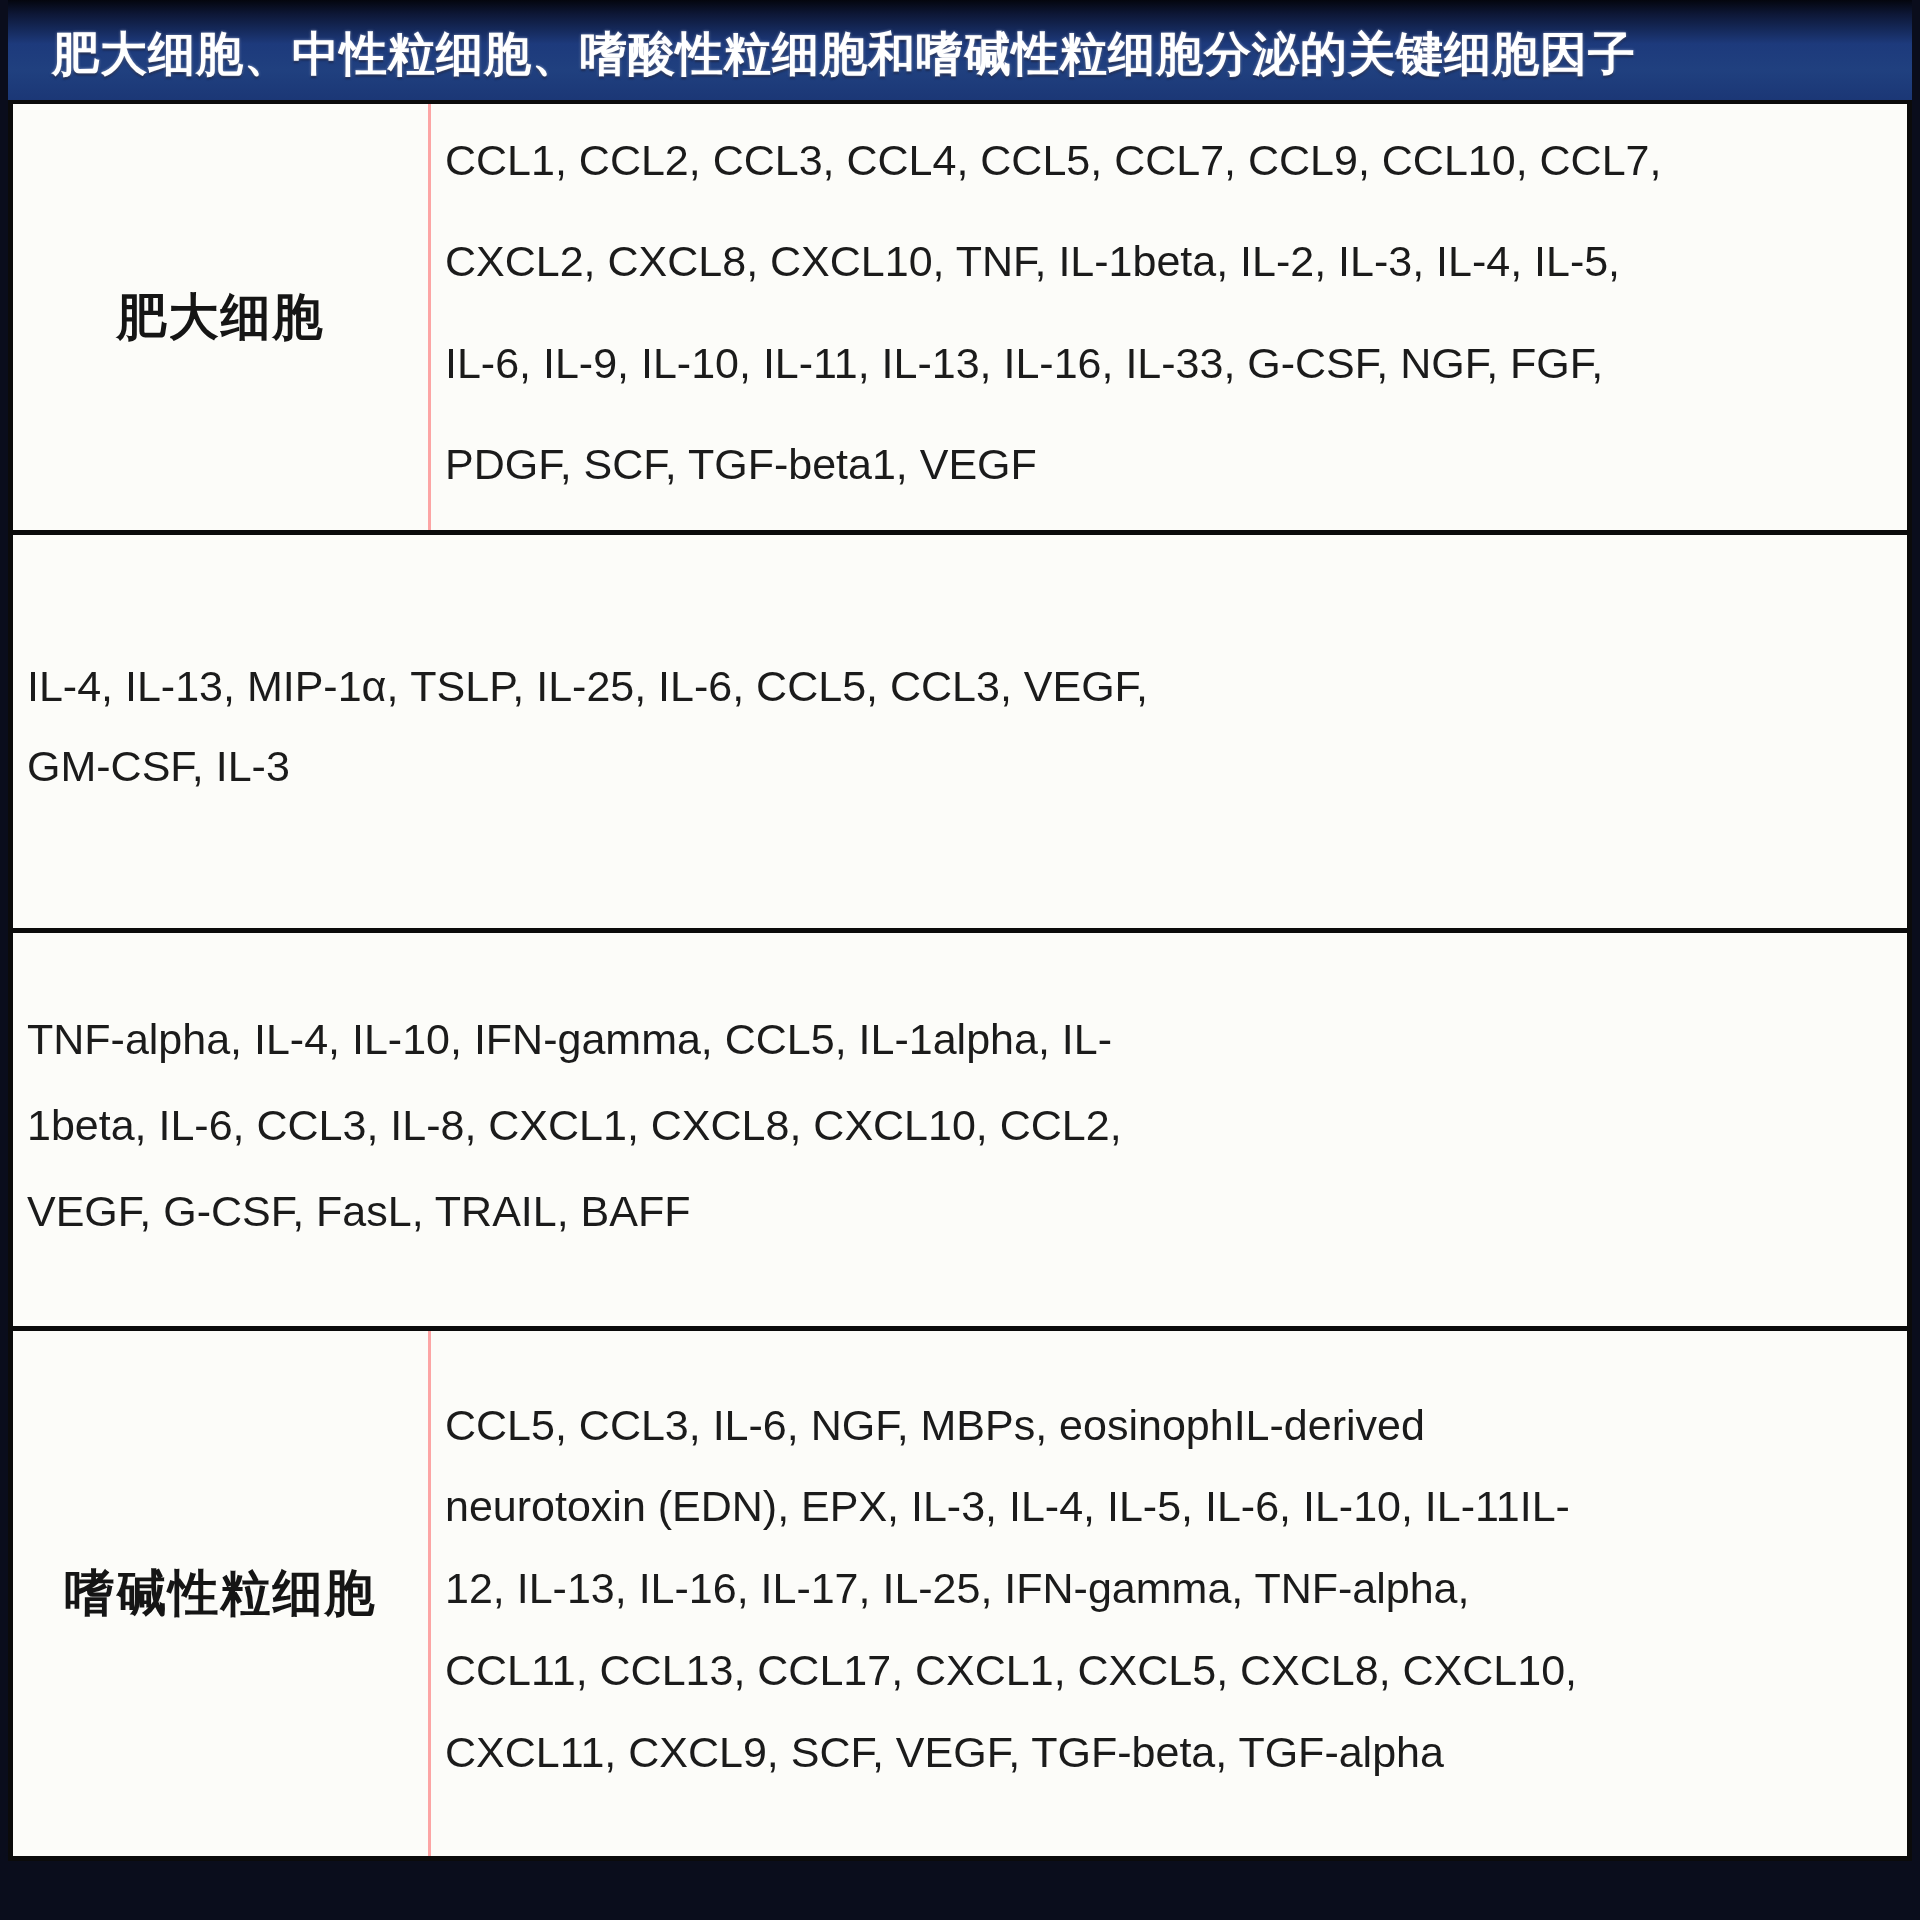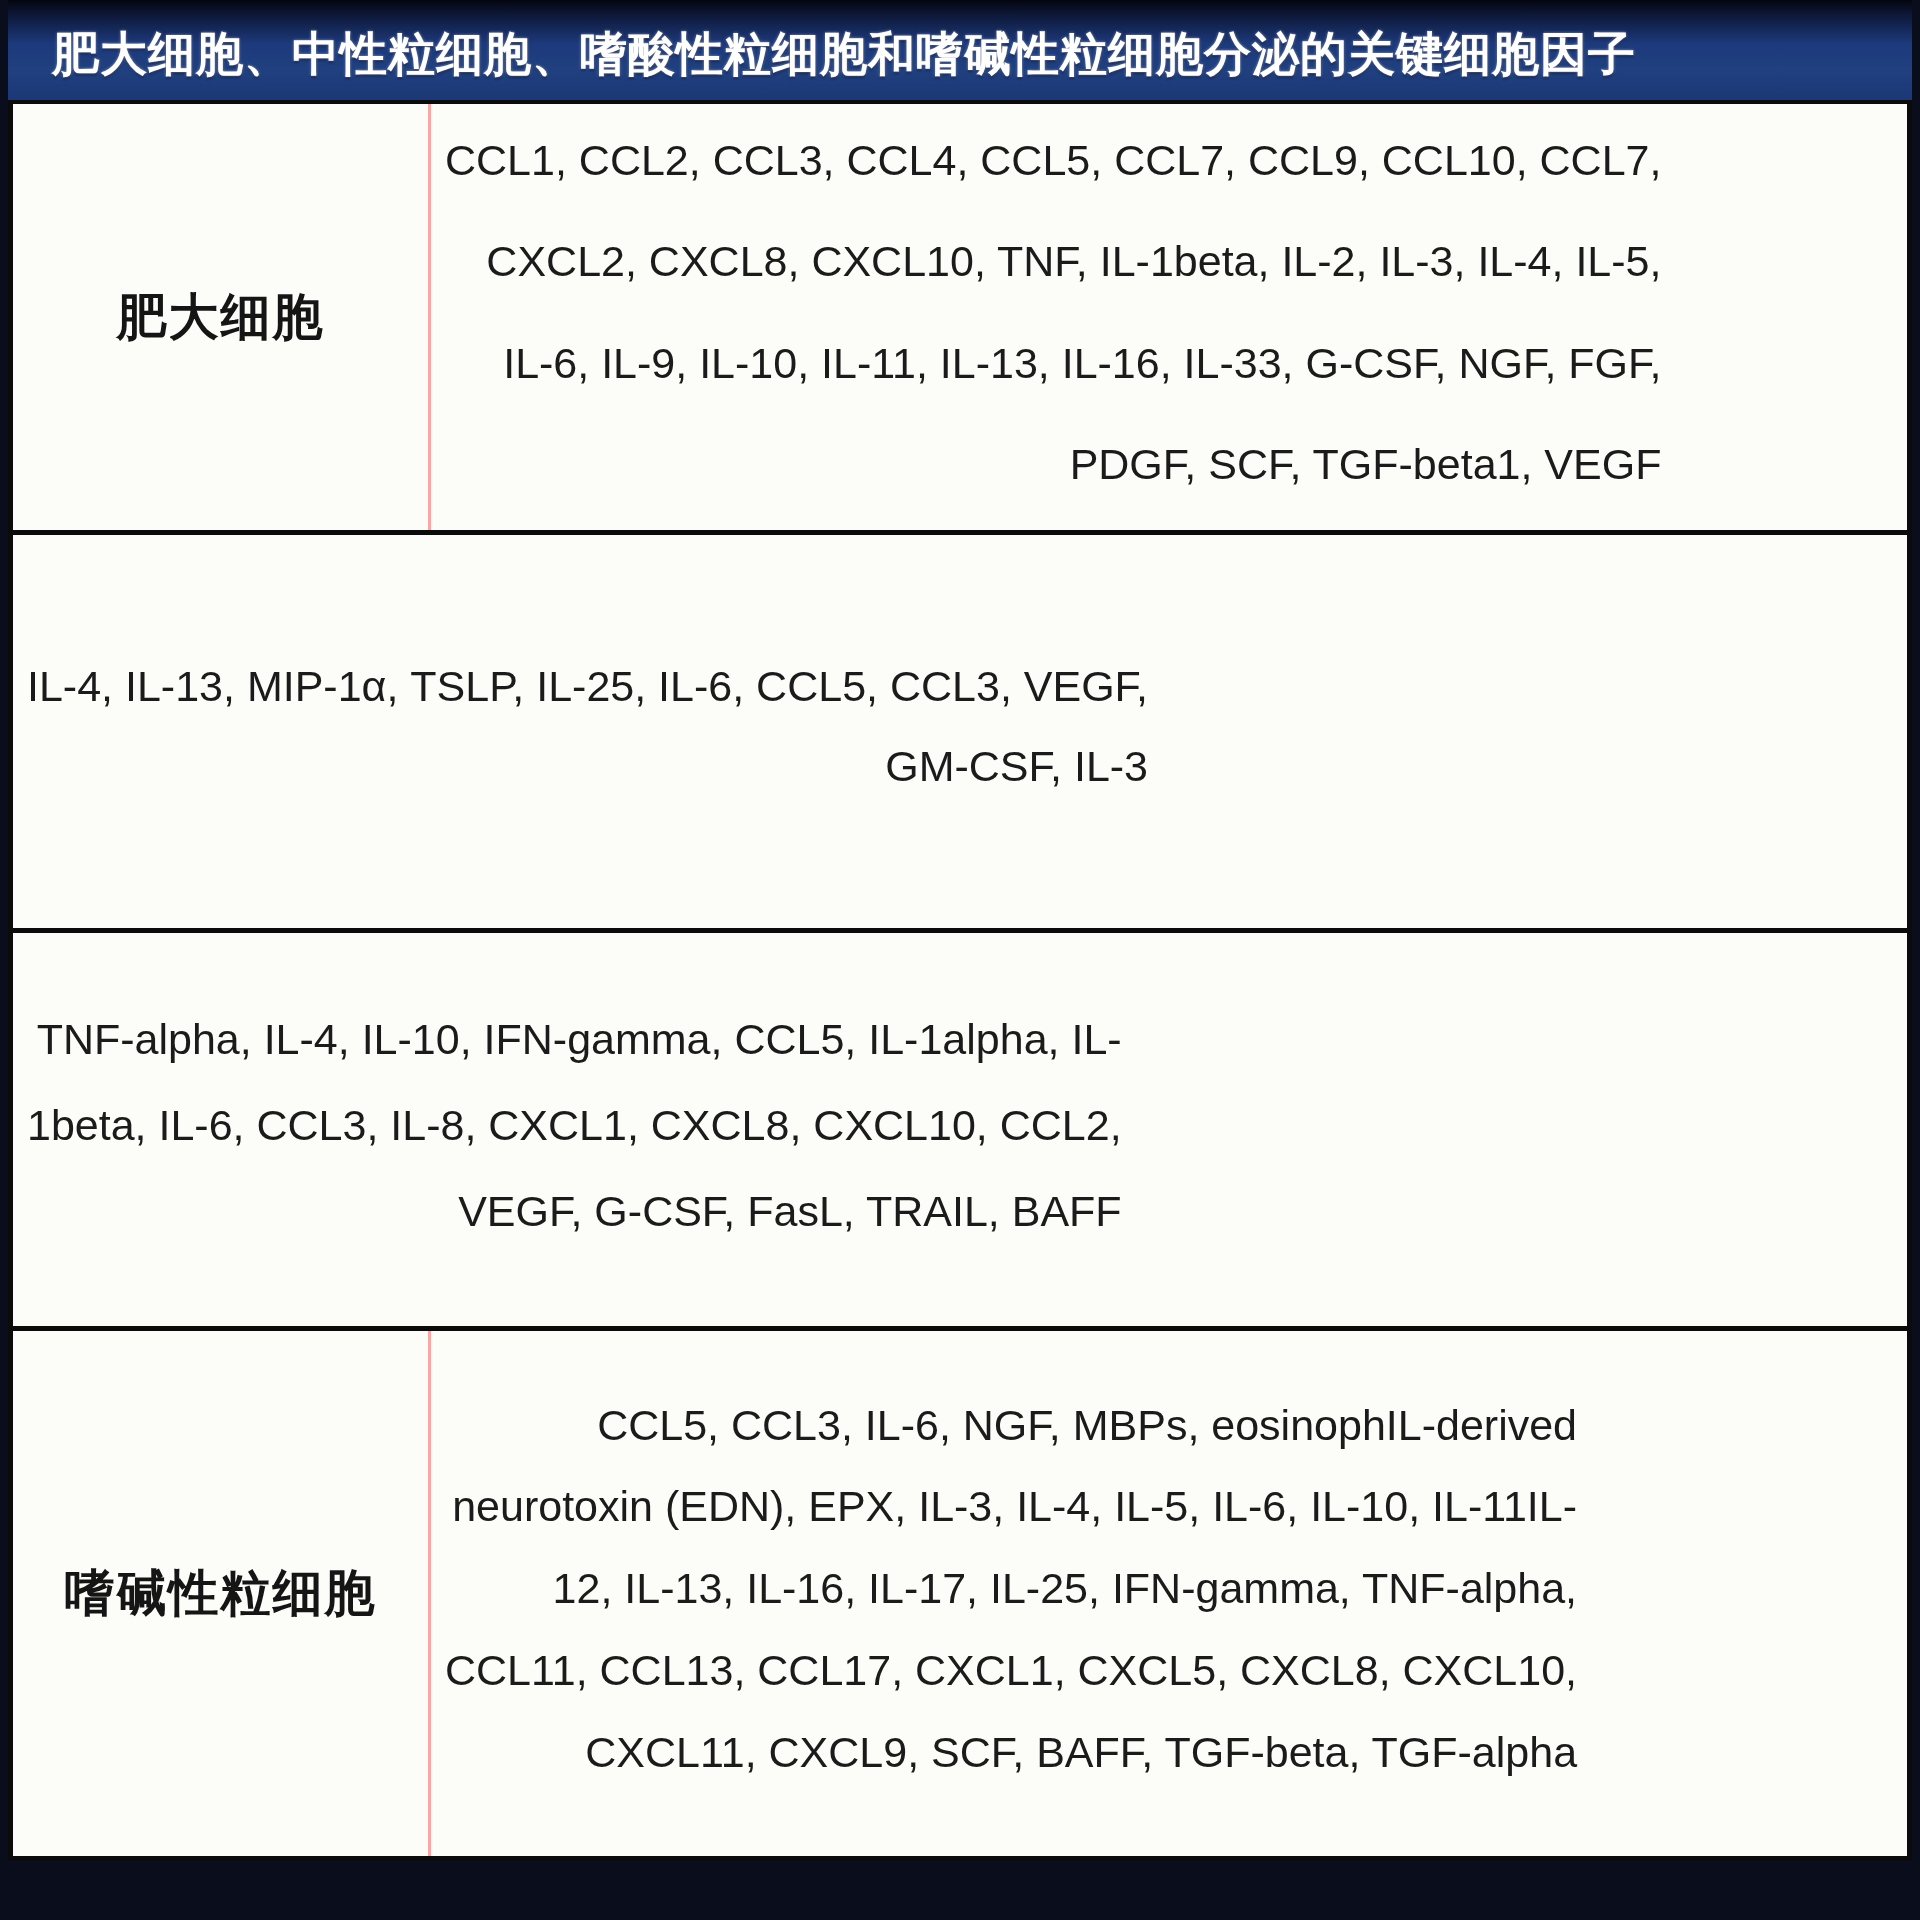--- a/index.html
+++ b/index.html
@@ -62,21 +62,20 @@
     text-align:center;
   }
   .cell.content{
     flex:1 1 auto;
     display:flex;align-items:center;
     padding:10px 6px 19px 14px;
     font-size:43px;
     color:#1b1b1b;
     white-space:pre;
     overflow:hidden;
-    text-align:right;
   }
   .row:nth-of-type(1) .cell.content{line-height:2.35;}
   .row:nth-of-type(2) .cell.content{line-height:1.85;}
   .row:nth-of-type(3) .cell.content{line-height:2.0;border-radius:11px;}
   .row:nth-of-type(4) .cell.content{line-height:1.9;}
 </style>
 </head>
 <body>
 
 <div class="page">
@@ -102,16 +101,16 @@
 1beta, IL-6, CCL3, IL-8, CXCL1, CXCL8, CXCL10, CCL2,
 VEGF, G-CSF, FasL, TRAIL, BAFF</div>
   </div>
 
   <div class="row">
     <div class="cell label">嗜碱性粒细胞</div>
     <div class="cell content">CCL5, CCL3, IL-6, NGF, MBPs, eosinophIL-derived
 neurotoxin (EDN), EPX, IL-3, IL-4, IL-5, IL-6, IL-10, IL-11IL-
 12, IL-13, IL-16, IL-17, IL-25, IFN-gamma, TNF-alpha,
 CCL11, CCL13, CCL17, CXCL1, CXCL5, CXCL8, CXCL10,
-CXCL11, CXCL9, SCF, BAFF, TGF-beta, TGF-alpha</div>
+CXCL11, CXCL9, SCF, VEGF, TGF-beta, TGF-alpha</div>
   </div>
 </div>
 </div>
 
 </body></html>

